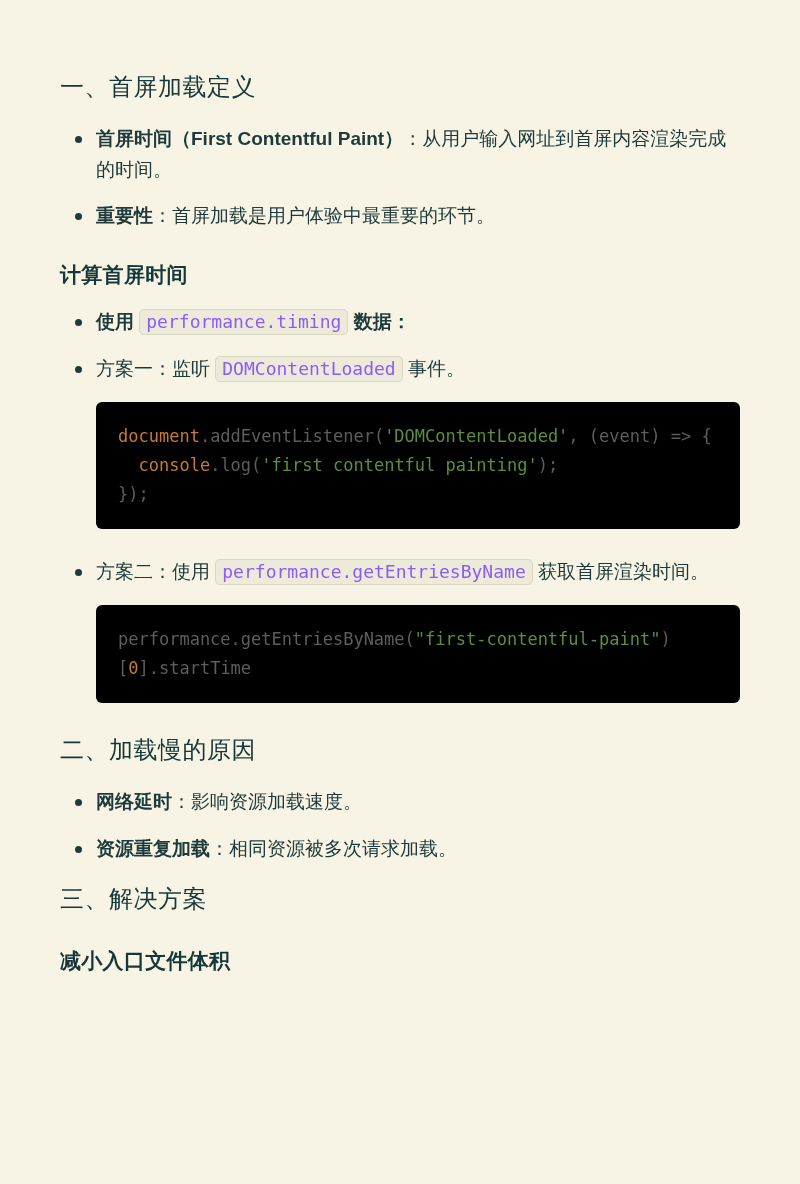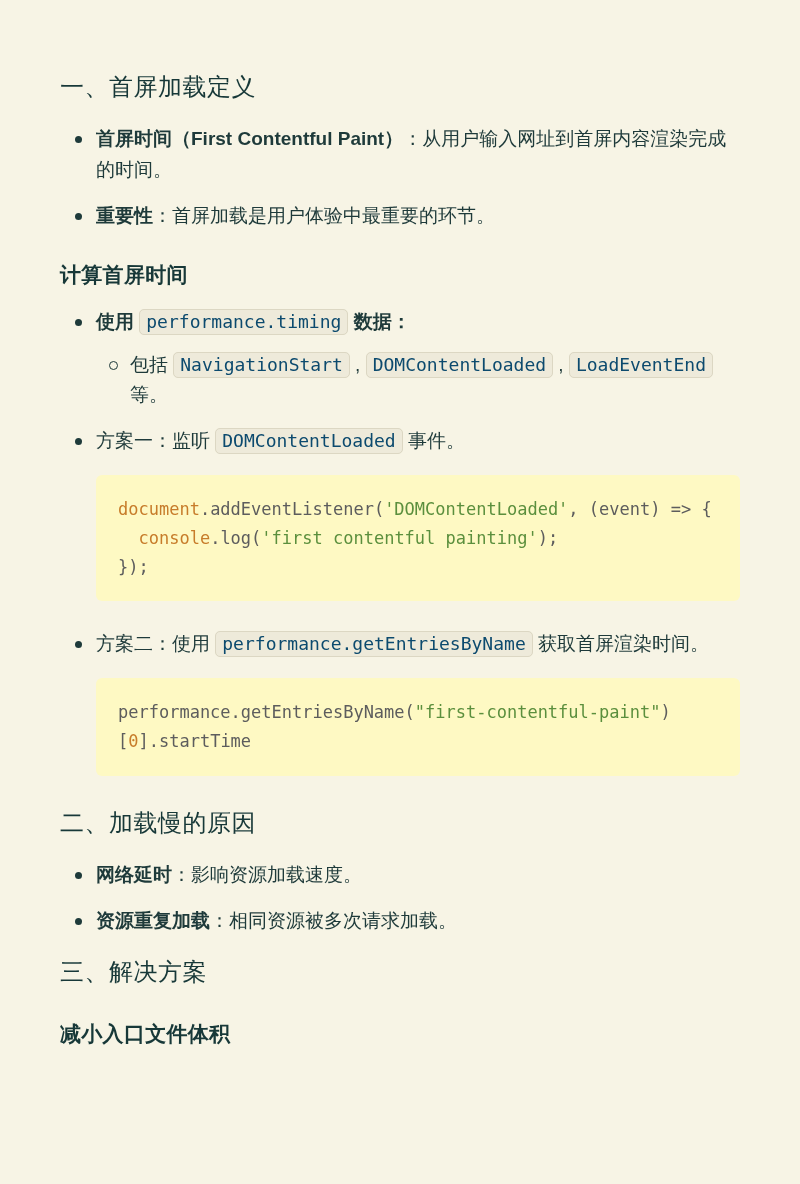--- a/index.html
+++ b/index.html
@@ -58,24 +58,24 @@
     background: transparent;
   }
   .b { font-weight: 700; }
   code.inline {
     font-family: ui-monospace, "SF Mono", Menlo, Consolas, monospace;
     background: #eeeada;
     border: 1px solid #dcd7c3;
     border-radius: 5px;
     padding: 1px 6px 2px 6px;
     font-size: 18px;
-    color: #0c4a6e;
+    color: #8b5cf6;
   }
   pre.codeblock {
-    background: #fef9c3;
+    background: #000000;
     border-radius: 6px;
     padding: 20px 22px;
     margin: 18px 0 28px 36px;
     font-family: ui-monospace, "SF Mono", Menlo, Consolas, monospace;
     font-size: 17px;
     line-height: 1.7;
     white-space: pre-wrap;
     word-break: break-word;
     color: #5d5d5d;
   }
@@ -94,25 +94,20 @@
   </li>
   <li>
     <span class="b">重要性</span><span>：首屏加载是用户体验中最重要的环节。</span>
   </li>
 </ul>
 
 <h3>计算首屏时间</h3>
 <ul class="level1">
   <li>
     <span class="b">使用 </span><code class="inline">performance.timing</code><span class="b"> 数据：</span>
-    <ul class="level2">
-      <li>
-        <span>包括 </span><code class="inline">NavigationStart</code><span> , </span><code class="inline">DOMContentLoaded</code><span> , </span><code class="inline">LoadEventEnd</code><span> 等。</span>
-      </li>
-    </ul>
   </li>
   <li>
     <span>方案一：监听 </span><code class="inline">DOMContentLoaded</code><span> 事件。</span>
   </li>
 </ul>
 
 <pre class="codeblock"><span class="t-obj">document</span><span class="t-pun">.addEventListener(</span><span class="t-str">'DOMContentLoaded'</span><span class="t-pun">, (event) =&gt; {</span>
 <span class="t-pun">  </span><span class="t-obj">console</span><span class="t-pun">.log(</span><span class="t-str">'first contentful painting'</span><span class="t-pun">);</span>
 <span class="t-pun">});</span></pre>
 

